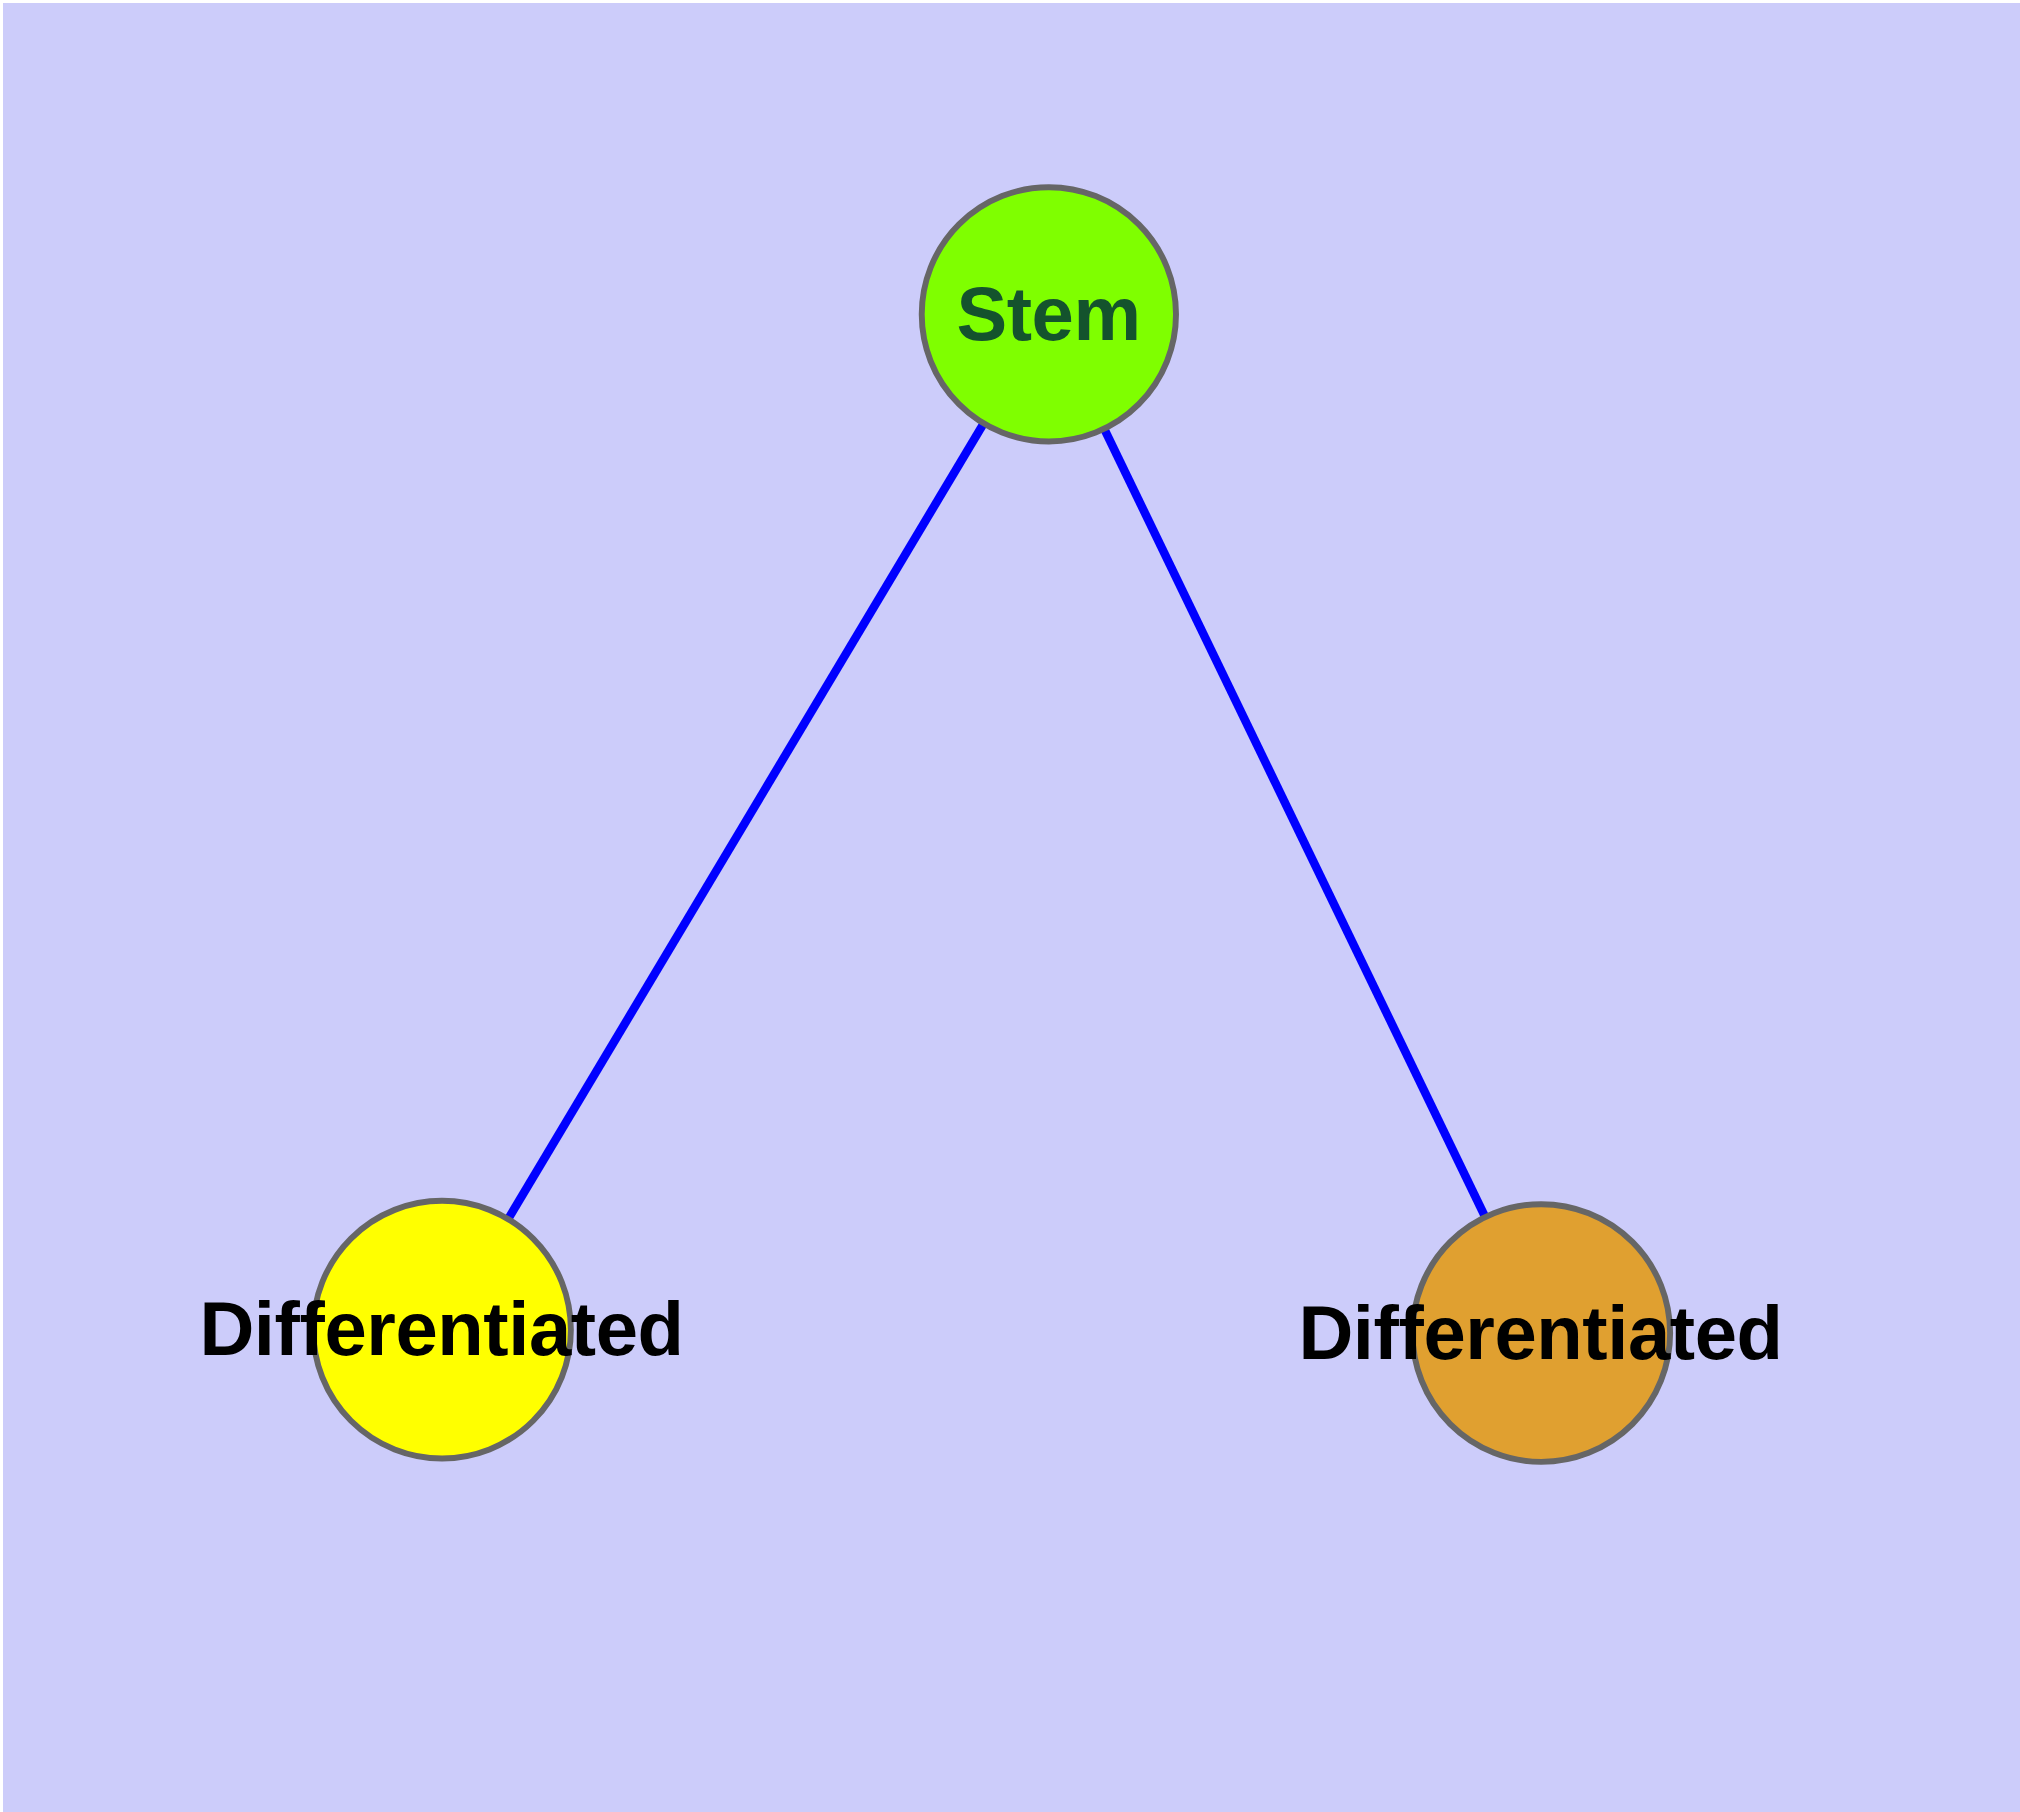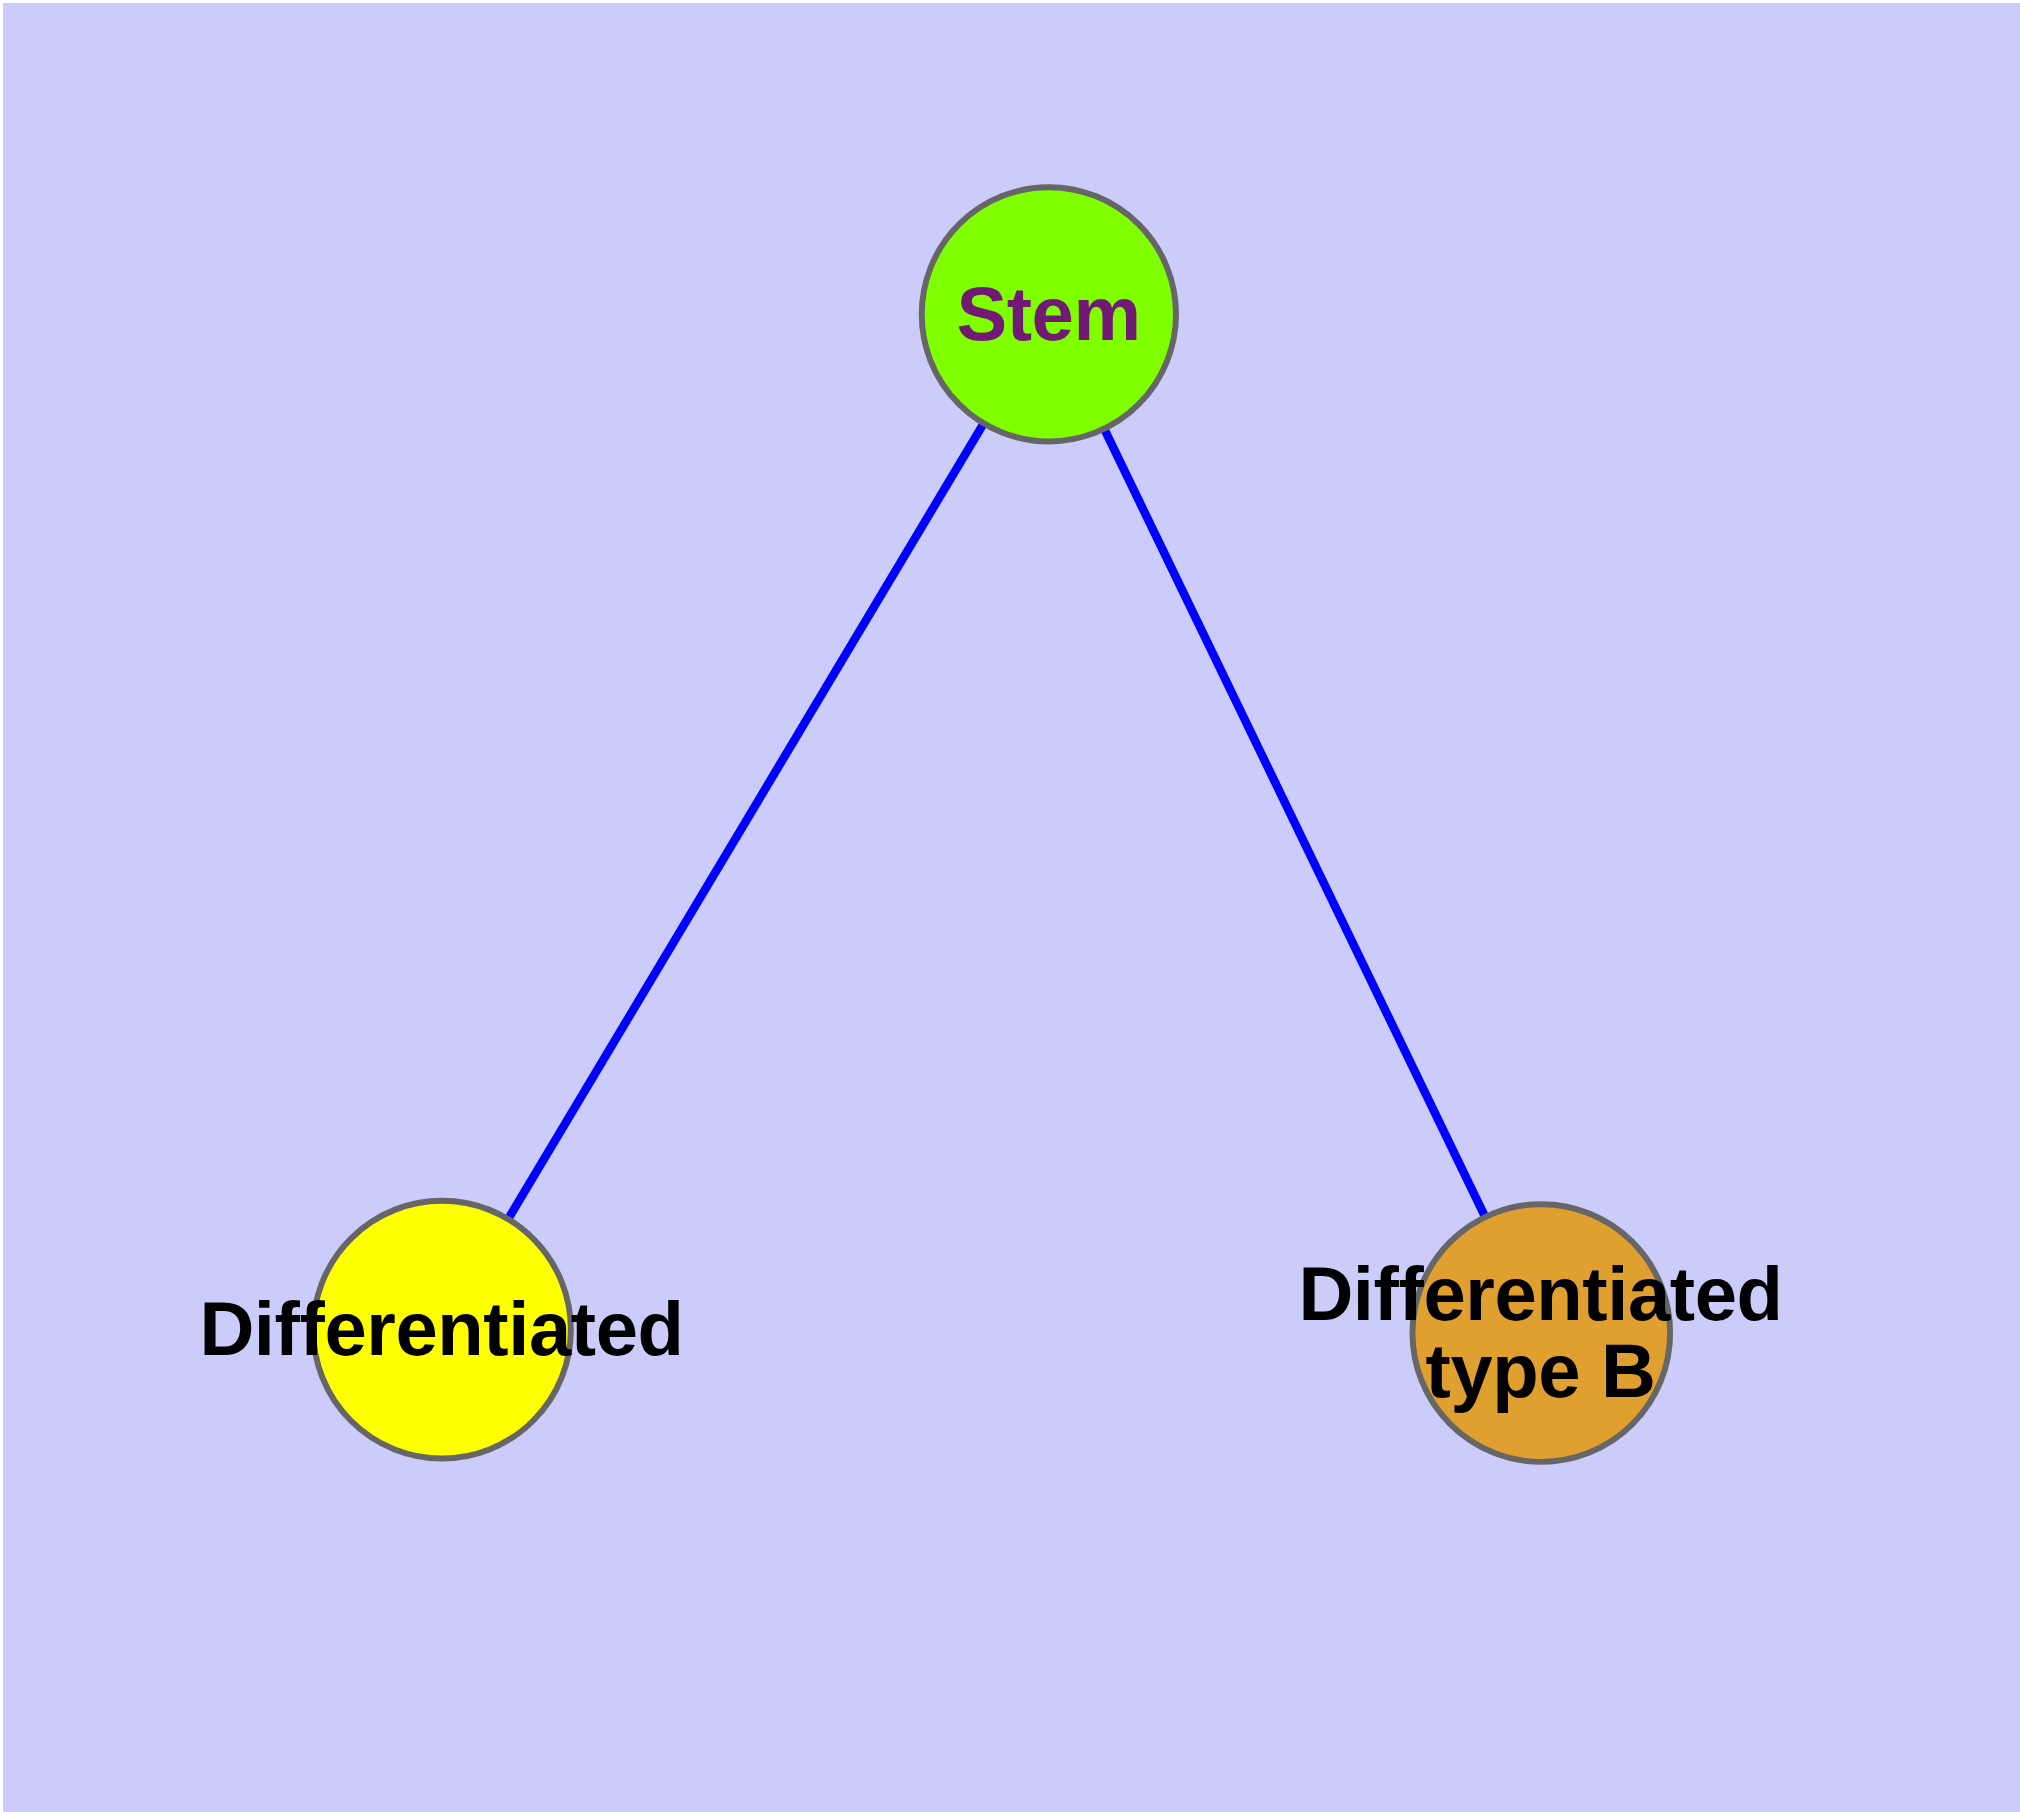--- a/index.html
+++ b/index.html
@@ -70,19 +70,19 @@
         <line class="edge-line" x1="1234" y1="367" x2="1815" y2="1569" stroke="#0000ff" stroke-width="10"></line>
       </g>
 
       <g>
         <circle class="node-circle" cx="1234" cy="367" r="150" fill="#7fff00" stroke="#666666" stroke-width="7"></circle>
         <circle class="node-circle" cx="518" cy="1565" r="152" fill="#ffff00" stroke="#666666" stroke-width="7"></circle>
         <circle class="node-circle" cx="1815" cy="1569" r="152" fill="#e0a030" stroke="#666666" stroke-width="7"></circle>
       </g>
     </svg>
 
-    <div class="node-label" id="label-0" style="left: 1046px; top: 311px; font-size: 76px; color: #701a75;"><div>Stem</div></div>
+    <div class="node-label" id="label-0" style="left: 1046px; top: 311px; font-size: 76px; color: #14532d;"><div>Stem</div></div>
     <div class="node-label" id="label-1" style="left: 439px; top: 1326px; font-size: 76px; color: rgb(0, 0, 0);"><div>Differentiated</div></div>
-    <div class="node-label" id="label-2" style="left: 1538px; top: 1330px; font-size: 76px; color: rgb(0, 0, 0);"><div>Differentiated</div><div>type B</div></div>
+    <div class="node-label" id="label-2" style="left: 1538px; top: 1330px; font-size: 76px; color: rgb(0, 0, 0);"><div>Differentiated</div></div>
 
   </div>
 </div>
 
 
 </body></html>

